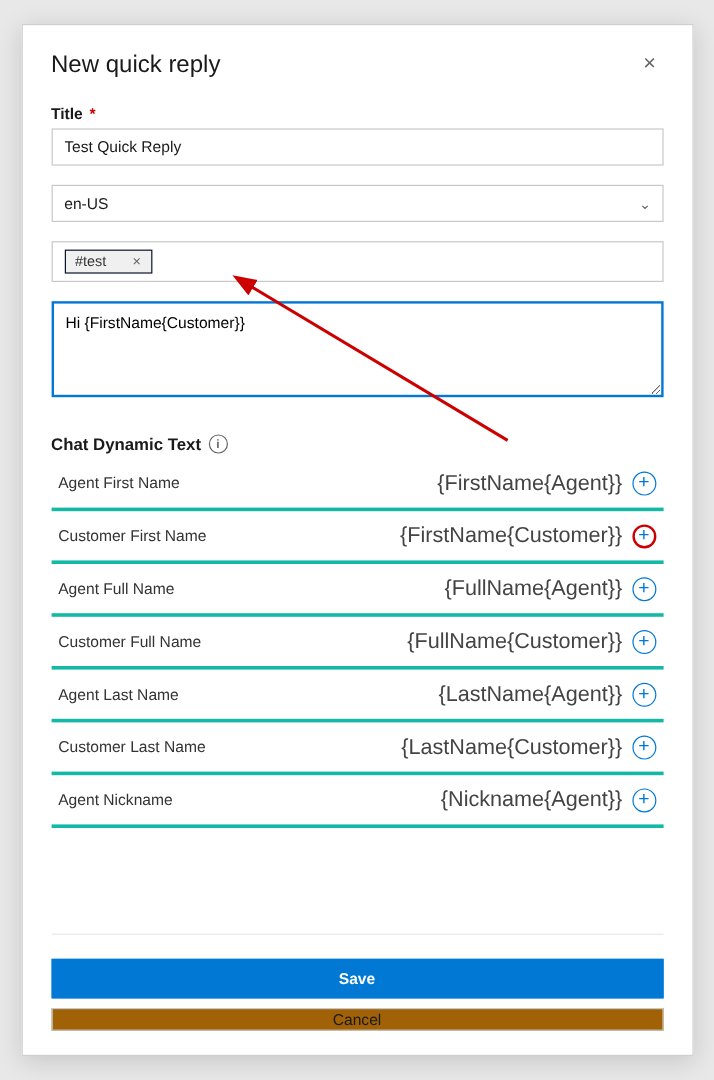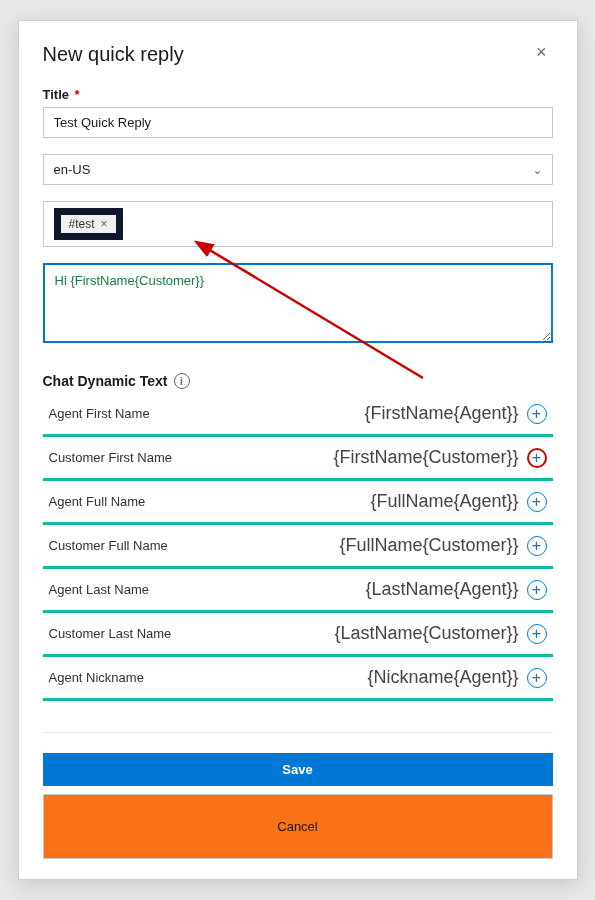--- a/index.html
+++ b/index.html
@@ -117,43 +117,43 @@
       display: flex;
       align-items: center;
       gap: 6px;
       min-height: 34px;
     }
 
     .tag-item {
       display: inline-flex;
       align-items: center;
       background: #f0f0f0;
-      border: 7px solid #0f172a;
+      border: 1px solid #0f172a;
       padding: 2px 8px;
       font-size: 12px;
       color: #333;
-      gap: 6px;
+      gap: 22px;
     }
 
     .tag-remove {
       cursor: pointer;
       font-size: 12px;
       color: #666;
       background: none;
       border: none;
       padding: 0;
       line-height: 1;
     }
 
     .message-textarea {
       width: 100%;
       border: 2px solid #0078d4;
       padding: 8px 10px;
       font-size: 13px;
-      color: #15803d;
+      color: #000000;
       outline: none;
       resize: vertical;
       min-height: 80px;
       font-family: inherit;
     }
 
     .chat-dynamic-section {
       margin-top: 10px;
       flex: 1;
     }
@@ -223,24 +223,24 @@
       background: #0078d4;
       color: #fff;
       border: 1px solid #0078d4;
       padding: 8px 20px;
       font-size: 13px;
       font-weight: 600;
       cursor: pointer;
     }
 
     .btn-cancel {
-      background: #f97316;
+      background: #a16207;
       color: #1a1a1a;
       border: 1px solid #c8c8c8;
-      padding: 24px 20px;
+      padding: 1px 20px;
       font-size: 13px;
       cursor: pointer;
     }
 
     .relative-container {
       position: relative;
     }
 
     .dynamic-row-wrapper {
       display: flex;

